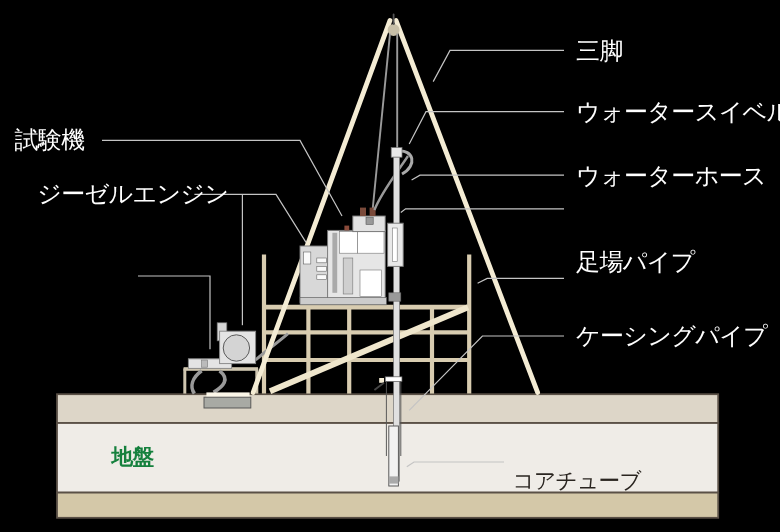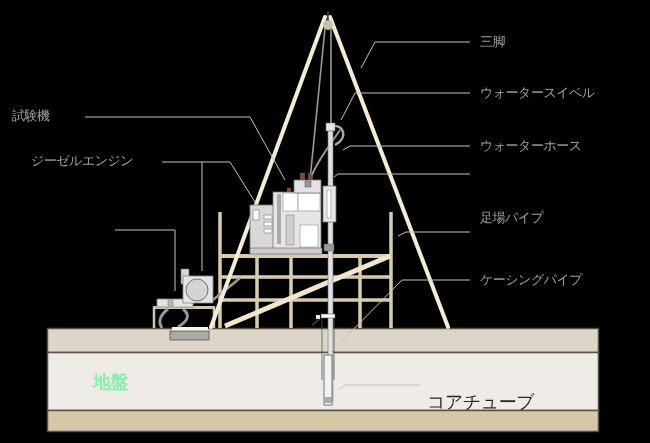--- a/index.html
+++ b/index.html
@@ -1,19 +1,19 @@
 <!DOCTYPE html>
 <html><head>
   <meta charset="utf-8">
   <style>
     html, body { margin: 0; padding: 0; background: #000; }
     .stage { position: relative; width: 650px; height: 443px; background: #000; overflow: hidden; }
     svg.diagram { position: absolute; left: 0; top: 0; width: 650px; height: 443px; }
-    .lbl { position: absolute; color: #a3a3a3; font-family: "DejaVu Sans", sans-serif; font-size: 13px; line-height: 20px; white-space: nowrap; letter-spacing: -0.5px; }
-    .lbl.dark { color: #86efac; font-weight: bold; font-size: 18px; }
+    .lbl { position: absolute; color: #ffffff; font-family: "DejaVu Sans", sans-serif; font-size: 20px; line-height: 20px; white-space: nowrap; letter-spacing: -0.5px; }
+    .lbl.dark { color: #15803d; font-weight: bold; font-size: 18px; }
     .lbl.darkthin { color: #2a2520; font-size: 18px; margin-top: 17px; }
   </style>
 </head>
 <body>
 
 <div class="stage">
   <svg class="diagram" viewBox="0 0 650 443" xmlns="http://www.w3.org/2000/svg">
 
     <g>
       <rect x="47" y="328" width="213" height="0" fill="none"></rect>

